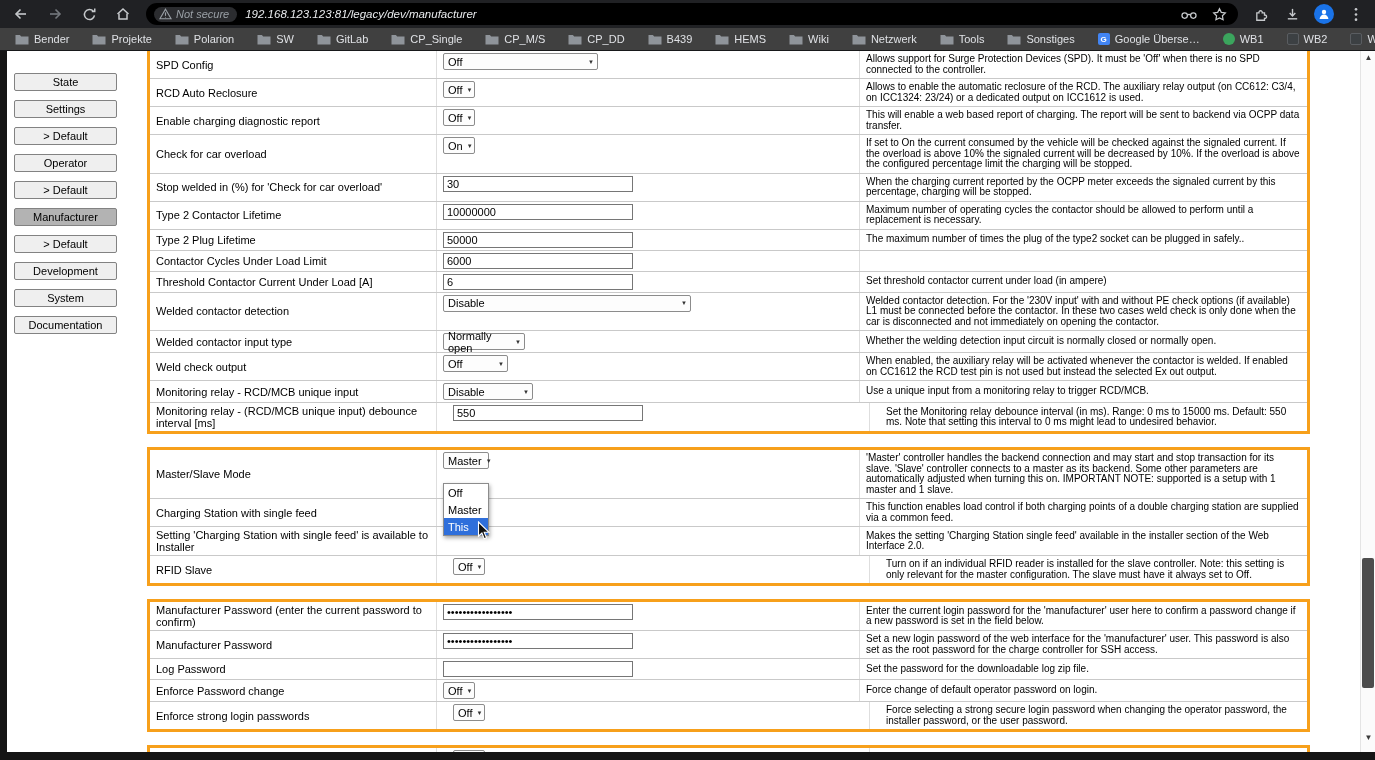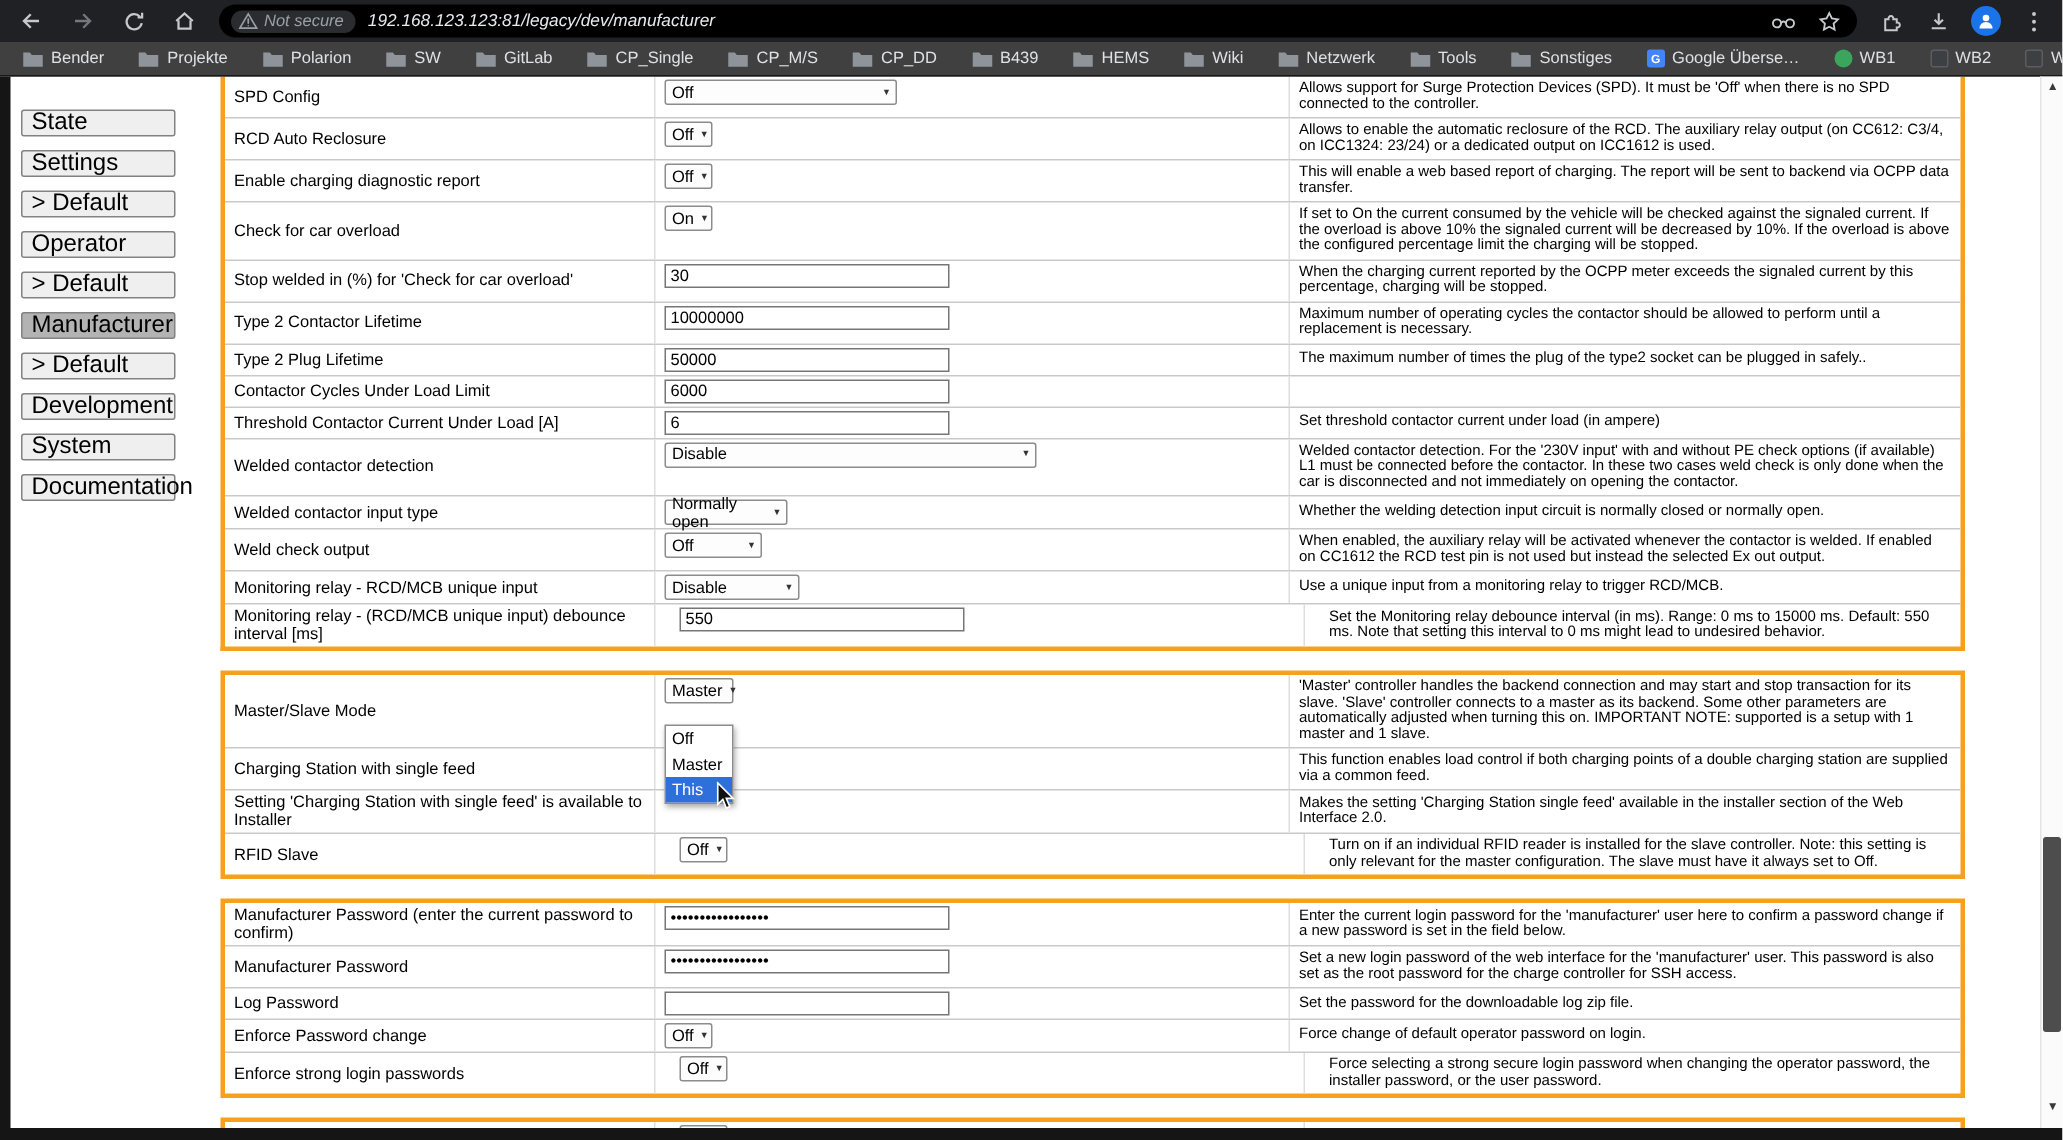--- a/index.html
+++ b/index.html
@@ -27,21 +27,21 @@
   .fav.site-dark{background:#3c4043;border-radius:2px;border:1px solid #5a5d61;}
   .fav.site-gray{background:#9aa0a6;border-radius:50%;}
 
   
   .page{position:absolute;top:51px;left:0;width:1360px;height:701px;background:#fff;overflow:hidden;}
   .left-strip{position:absolute;top:51px;left:0;width:7px;height:701px;background:#151515;z-index:30;}
   .bottom-strip{position:absolute;top:752px;left:0;width:1375px;height:8px;background:#151515;z-index:50;}
 
   
   .sidebar{position:absolute;left:14px;top:22px;width:103px;display:flex;flex-direction:column;gap:9px;}
-  .side-btn{height:18px;background:#efefef;border:1px solid #828282;border-radius:2px;font-size:16px;color:#000;display:flex;align-items:center;padding:0 6px;cursor:default;}
+  .side-btn{height:18px;background:#efefef;border:1px solid #828282;border-radius:2px;font-size:11px;color:#000;display:flex;align-items:center;padding:0 6px;cursor:default;justify-content:center;}
   .side-btn.sel{background:#b3b3b3;}
 
   
   .content{position:absolute;left:147px;top:0;width:1163px;}
   .section{border:3px solid #f7a01b;background:#fff;margin-bottom:13px;}
   .section.clipped{border-top:none;}
   .row{display:flex;align-items:center;border-bottom:1px solid #c9c9c9;min-height:21px;}
   .row:last-child{border-bottom:none;gap:10px;}
   .cell{padding:2px 6px;}
   .cell.lbl{width:287px;font-size:11px;color:#000;border-right:1px solid #dedede;align-self:stretch;display:flex;align-items:center;}

